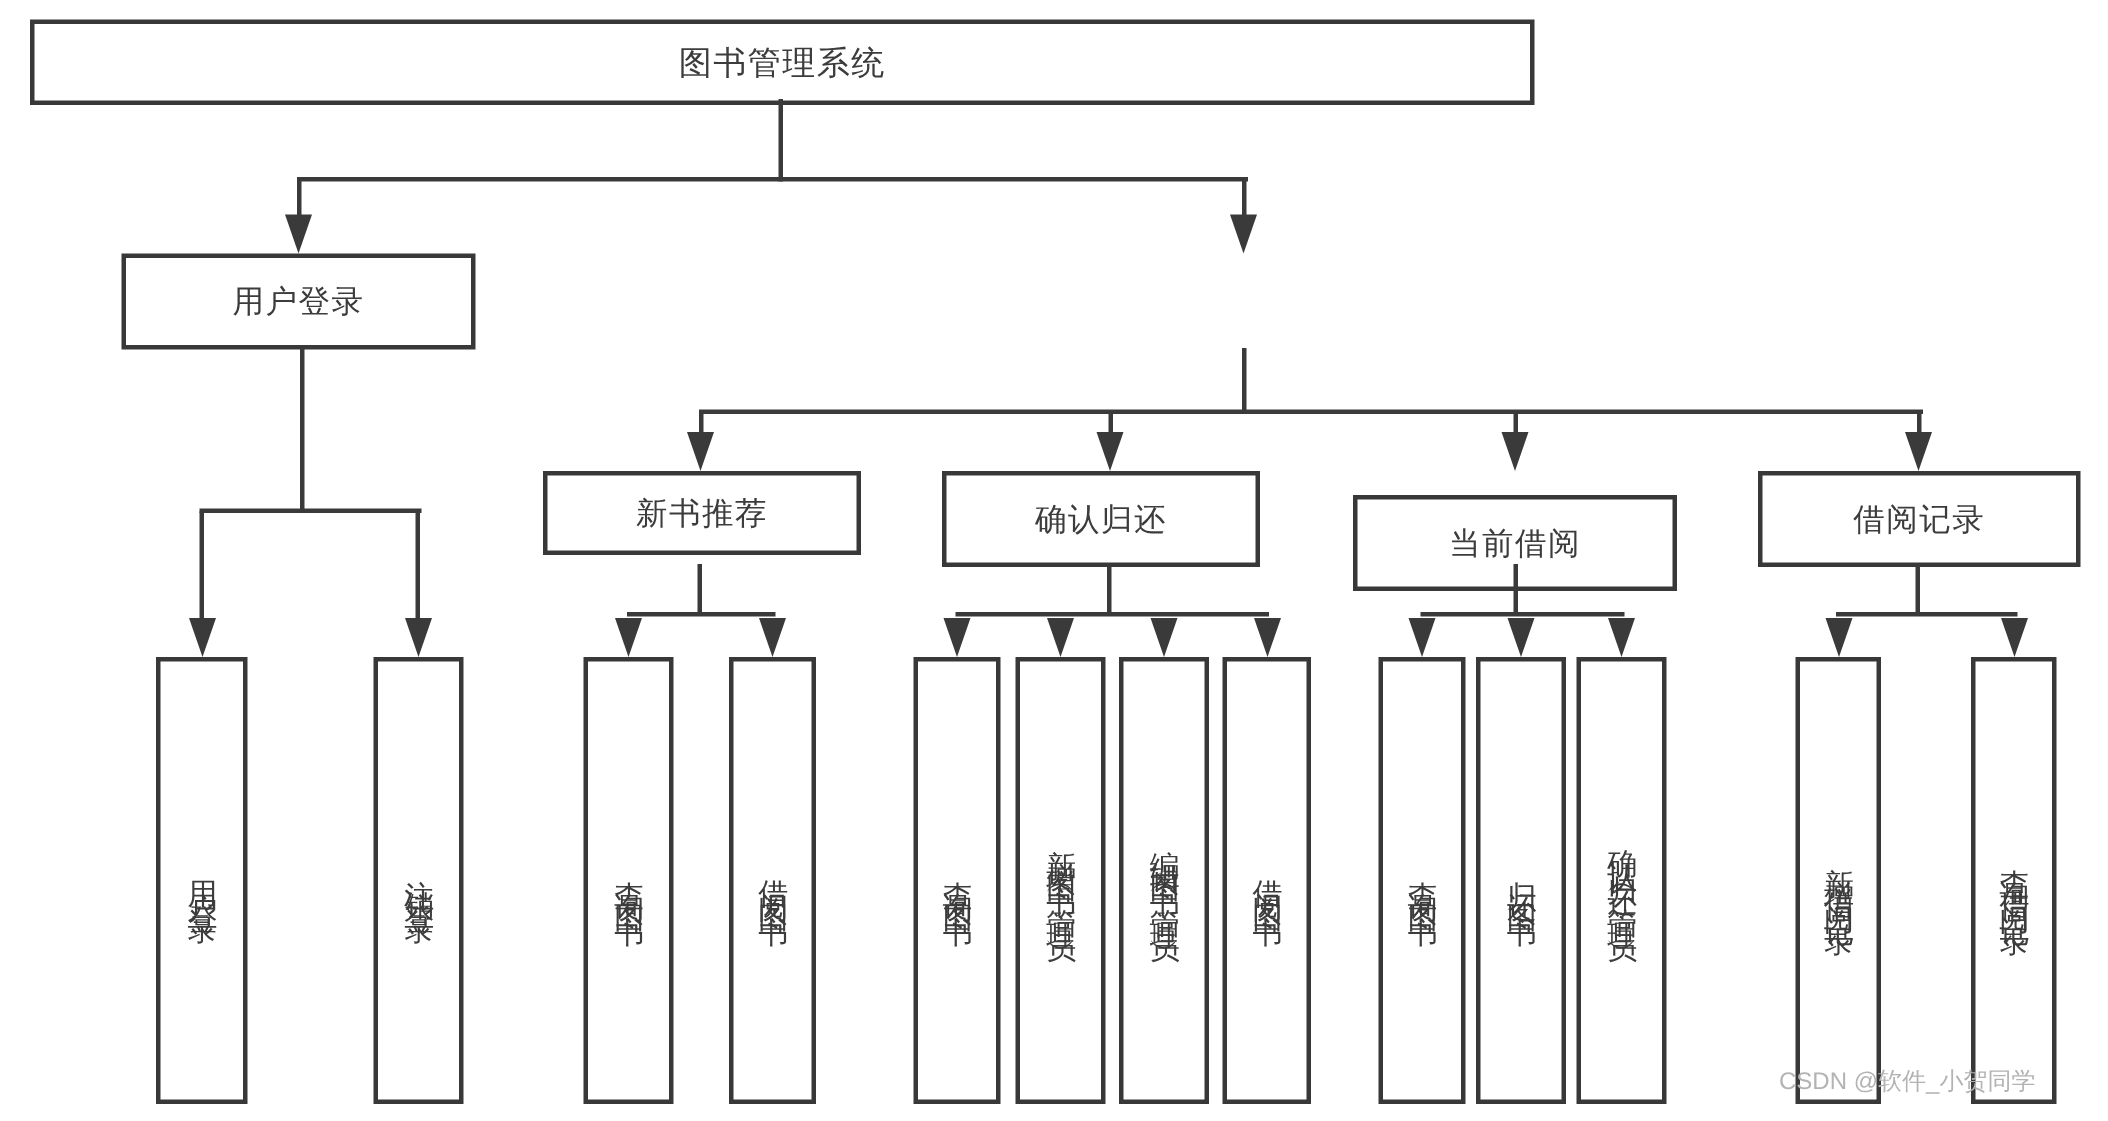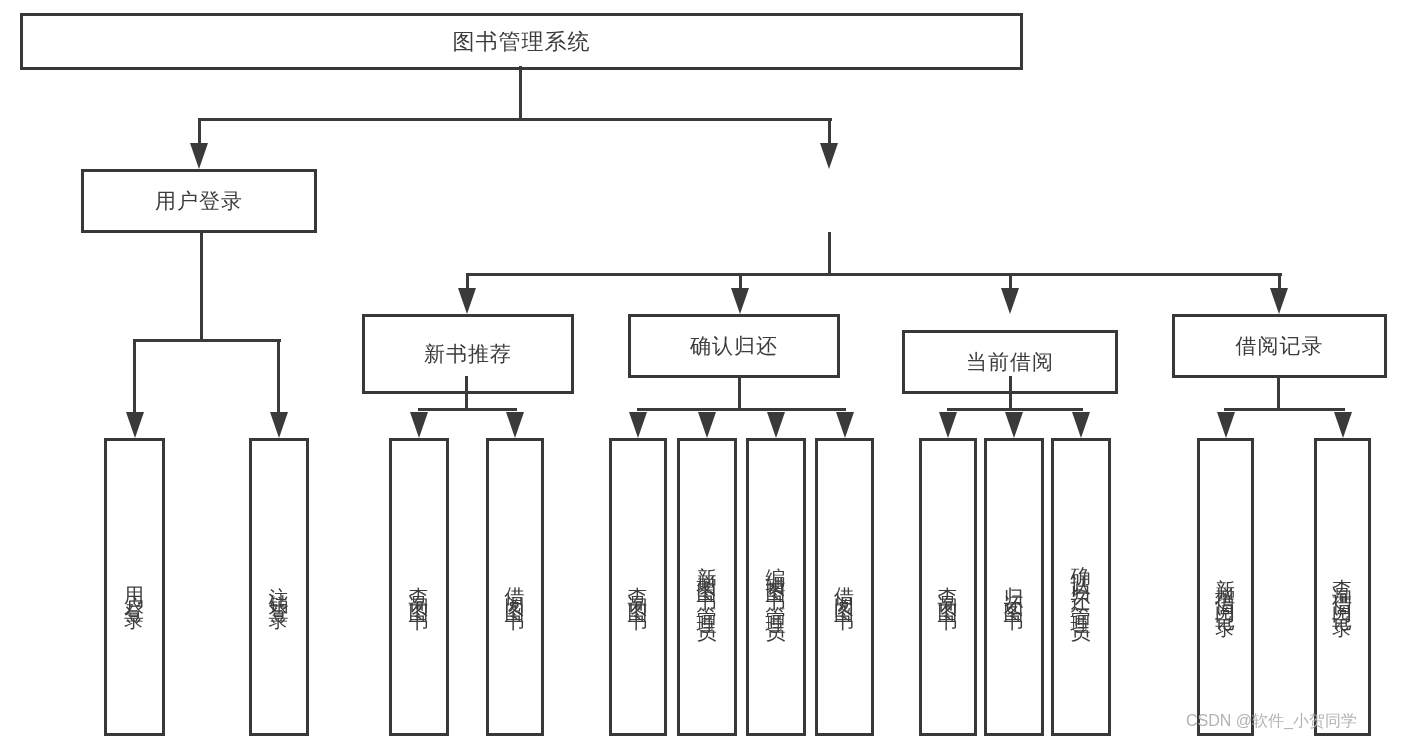--- a/index.html
+++ b/index.html
@@ -35,21 +35,21 @@
 </style>
 </head>
 <body>
 
 <div id="stage">
 
   <div class="node root" style="left:20px;top:13px;width:1003px;height:57px;">图书管理系统</div>
 
   <div class="node" style="left:81px;top:169px;width:236px;height:64px;">用户登录</div>
 
-  <div class="node" style="left:362px;top:314px;width:212px;height:80px;">新书推荐</div>
+  <div class="node" style="left:362px;top:314px;width:212px;height:56px;">新书推荐</div>
   <div class="node" style="left:628px;top:314px;width:212px;height:64px;">确认归还</div>
   <div class="node" style="left:902px;top:330px;width:216px;height:64px;">当前借阅</div>
   <div class="node" style="left:1172px;top:314px;width:215px;height:64px;">借阅记录</div>
 
   <div class="leaf" style="left:104px;width:61px;">
     <span>用户登录</span>
     </div>
   <div class="leaf" style="left:249px;width:60px;">
     <span>注销登录</span>
     </div>

